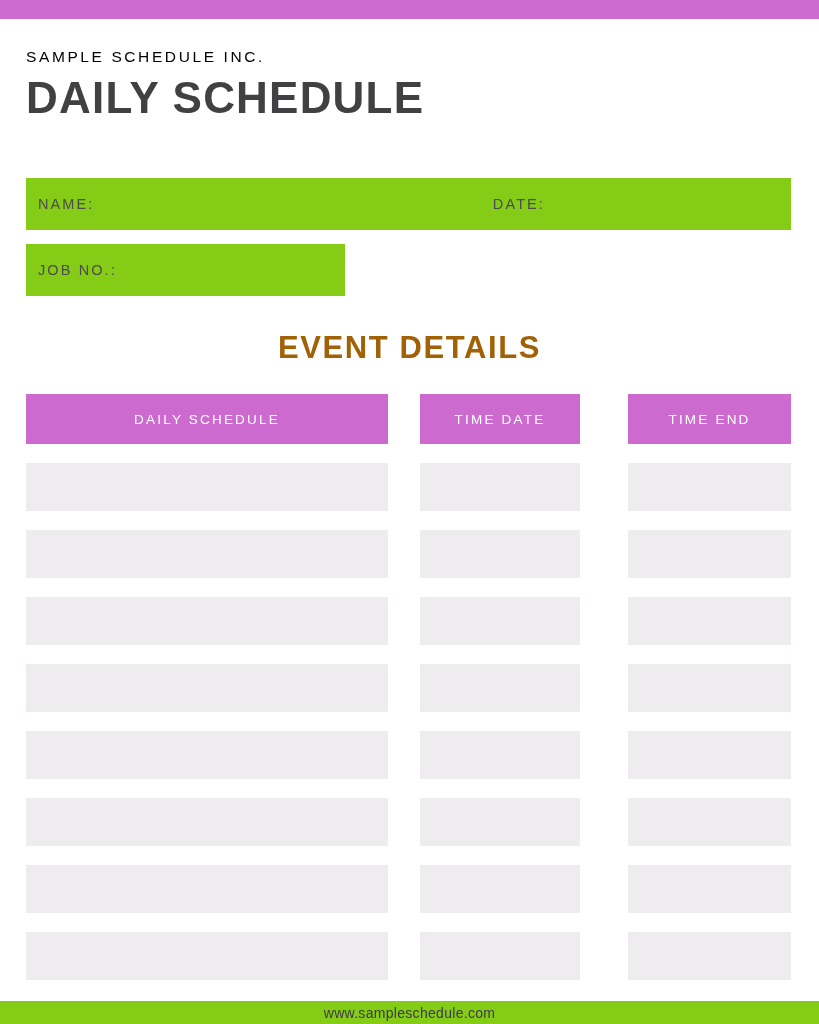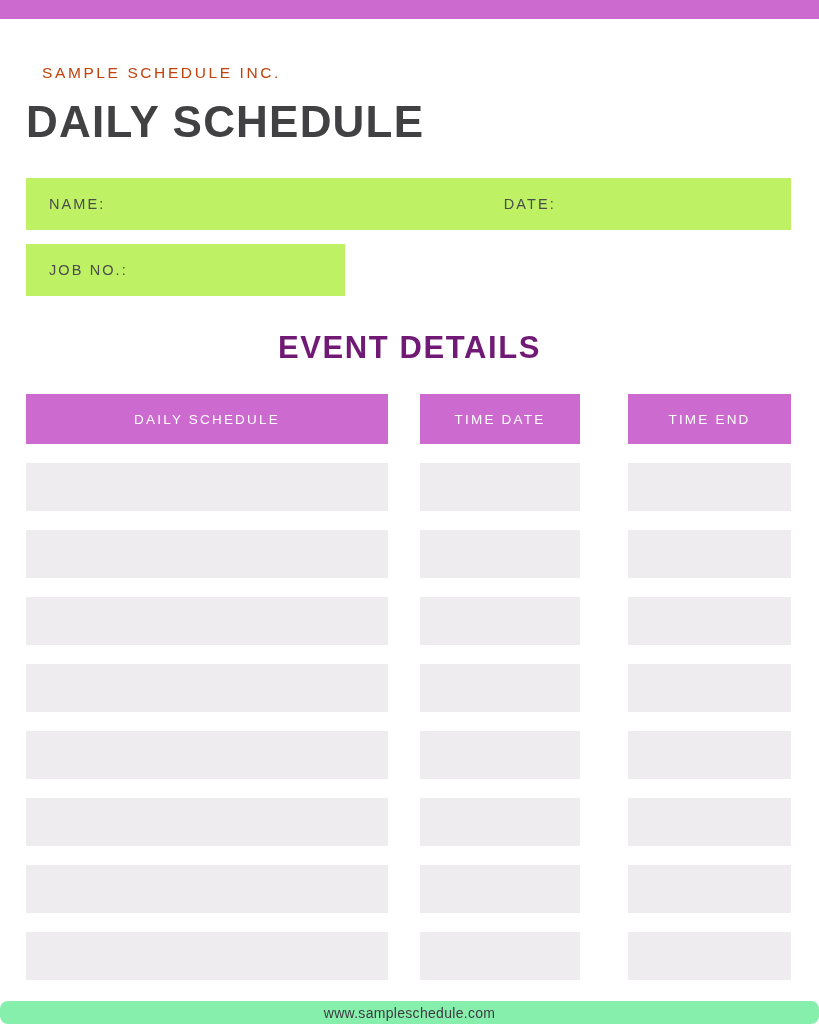--- a/index.html
+++ b/index.html
@@ -35,24 +35,24 @@
   
   .header {
     position: absolute;
     top: 48px;
     left: 26px;
     width: 765px;
   }
   .company-name {
     font-size: 15.5px;
     letter-spacing: 2.6px;
-    color: #c2410c;
+    color: #000000;
     font-weight: 400;
     line-height: 1.2;
-    margin: 16px;
+    margin: 0;
     white-space: nowrap;
   }
   .doc-title {
     font-size: 44px;
     font-weight: 700;
     letter-spacing: 1.2px;
     color: #414042;
     margin: 8px 0 0 0;
     line-height: 1.05;
     white-space: nowrap;
@@ -64,26 +64,26 @@
     top: 178px;
     left: 26px;
     width: 765px;
   }
   .info-row {
     display: flex;
     justify-content: space-between;
     margin-bottom: 14px;
   }
   .info-field {
-    background: #bef264;
+    background: #84cc16;
     height: 52px;
     display: flex;
     align-items: center;
     box-sizing: border-box;
-    padding-left: 23px;
+    padding-left: 12px;
   }
   .info-field.wide { width: 468px; }
   .info-field.narrow { width: 319px; }
   .info-label {
     font-size: 14.5px;
     letter-spacing: 2.1px;
     color: #4c4c4c;
     font-weight: 400;
     white-space: nowrap;
   }
@@ -91,21 +91,21 @@
   
   .section-heading {
     position: absolute;
     top: 329px;
     left: 0;
     width: 819px;
     text-align: center;
     font-size: 31px;
     font-weight: 700;
     letter-spacing: 1.6px;
-    color: #701a75;
+    color: #a16207;
     line-height: 1.2;
     white-space: nowrap;
   }
 
   
   .table {
     position: absolute;
     top: 394px;
     left: 26px;
     width: 765px;
@@ -147,25 +147,24 @@
   .col-2 { width: 160px; }
   .col-3 { width: 163px; margin-left: 16px; }
 
   
   .footer-bar {
     position: absolute;
     left: 0;
     bottom: 0;
     width: 819px;
     height: 23px;
-    background: #86efac;
+    background: #84cc16;
     display: flex;
     align-items: center;
     justify-content: center;
-    border-radius: 8px;
   }
   .footer-text {
     font-size: 14px;
     color: #3f3a44;
     letter-spacing: 0.3px;
     white-space: nowrap;
   }
 </style>
 </head>
 <body>

